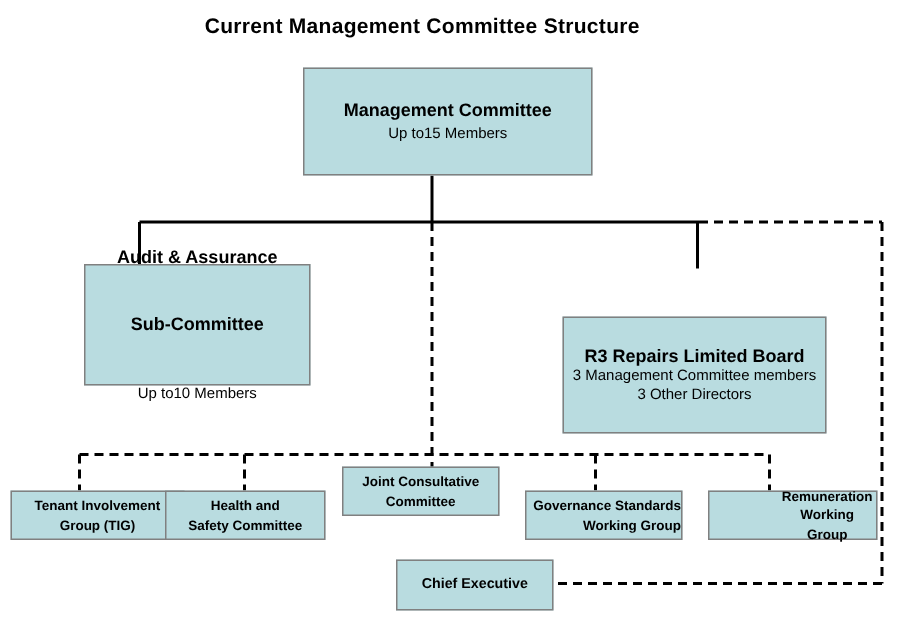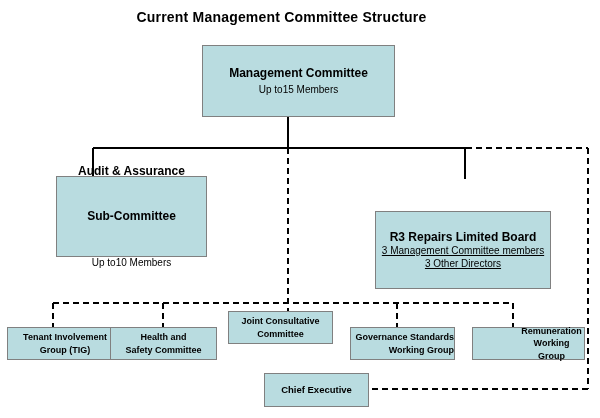--- a/index.html
+++ b/index.html
@@ -39,21 +39,21 @@
     border: 1.5px solid var(--box-border, #808080);
     display: flex;
     flex-direction: column;
     align-items: center;
     justify-content: center;
     text-align: center;
     line-height: 1.25;
   }
   .t  { font-size: 12px; font-weight: bold; display: block; }
   .s  { font-size: 10px; font-weight: normal; display: block; margin-top: 2px; line-height: 1.3; }
-  .d  { font-size: 10px; font-weight: normal; display: block; line-height: 1.28; text-decoration: underline; }
+  .d  { font-size: 10px; font-weight: normal; display: block; line-height: 1.28; }
   .sm { font-size: 9px; font-weight: bold; display: block; line-height: 1.4; }
   .mgmt   { left: 202px; top: 45px;  width: 193px; height: 72px; }
   .audit  { left: 56px;  top: 176px; width: 151px; height: 81px; gap: 30px; }
   .r3     { left: 375px; top: 179px; width: 176px; height: 78px; margin-top: 32px; }
   .tenant { left: 7px;   top: 327px; width: 116px;  height: 33px; }
   .health { left: 110px; top: 327px; width: 107px; height: 33px; }
   .joint  { left: 228px; top: 311px; width: 105px; height: 33px; }
   .gov    { left: 350px; top: 327px; width: 105px; height: 33px; align-items: flex-end; }
   .rem    { left: 472px; top: 327px; width: 113px; height: 33px; padding-left: 46px; }
   .chief  { left: 248px; top: 373px; width: 105px; height: 34px; margin-left: 16px; }

